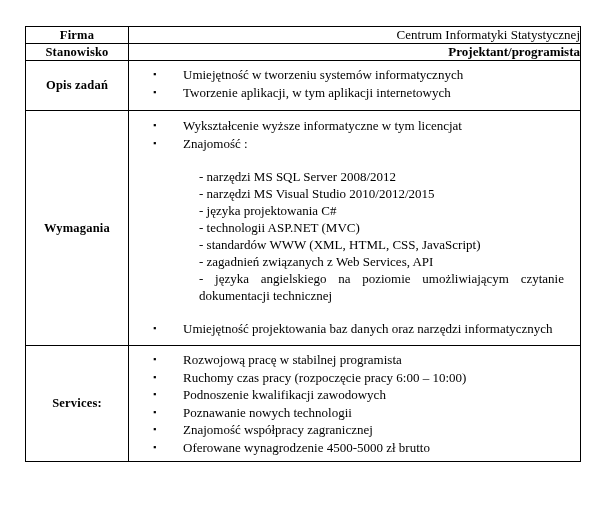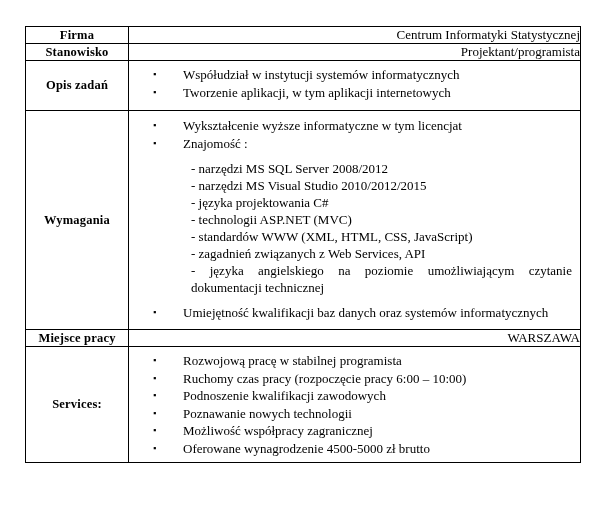--- a/index.html
+++ b/index.html
@@ -47,21 +47,21 @@
   .value-cell {
     font-size: 13px;
     padding: 4px 8px 4px 10px;
   }
   .value-center {
     text-align: right;
     padding: 7px 8px;
     font-size: 13px;
   }
   .value-center.bold {
-    font-weight: normal;
+    font-weight: bold;
     margin-top: 20px;
   }
 
   ul.bullets {
     list-style: none;
     margin: 0;
     padding: 0 0 0 24px;
   }
   ul.bullets > li {
     position: relative;
@@ -71,21 +71,21 @@
     font-size: 13px;
   }
   ul.bullets > li > .bullet-mark {
     position: absolute;
     left: 0;
     top: 0;
     font-size: 9px;
     line-height: 1.95;
   }
   .subitems {
-    margin: 8px;
+    margin: 16px;
     padding: 0;
     list-style: none;
   }
   .subitems li {
     line-height: 1.31;
     font-size: 13px;
     text-align: justify;
   }
   .subitems li.justified {
     text-align: justify;
@@ -117,21 +117,21 @@
         <td class="label-cell">Stanowisko</td>
         <td class="value-center bold">Projektant/programista</td>
       </tr>
 
       <tr class="row-opis">
         <td class="label-cell">Opis zadań</td>
         <td class="value-cell">
           <ul class="bullets">
             <li>
               <span class="bullet-mark">▪</span>
-              <span>Współudział w instytucji systemów informatycznych</span>
+              <span>Umiejętność w tworzeniu systemów informatycznych</span>
             </li>
             <li>
               <span class="bullet-mark">▪</span>
               <span>Tworzenie aplikacji, w tym aplikacji internetowych</span>
             </li>
           </ul>
         </td>
       </tr>
 
       <tr class="row-wymagania">
@@ -150,30 +150,26 @@
                 <li>- narzędzi MS Visual Studio 2010/2012/2015</li>
                 <li>- języka projektowania C#</li>
                 <li>- technologii ASP.NET (MVC)</li>
                 <li>- standardów WWW (XML, HTML, CSS, JavaScript)</li>
                 <li>- zagadnień związanych z Web Services, API</li>
                 <li class="justified">- języka angielskiego na poziomie umożliwiającym czytanie dokumentacji technicznej</li>
               </ul>
             </li>
             <li>
               <span class="bullet-mark">▪</span>
-              <span>Umiejętność kwalifikacji baz danych oraz systemów informatycznych</span>
+              <span>Umiejętność projektowania baz danych oraz narzędzi informatycznych</span>
             </li>
           </ul>
         </td>
       </tr>
 
-      <tr class="row-miejsce">
-        <td class="label-cell">Miejsce  pracy</td>
-        <td class="value-center">WARSZAWA</td>
-      </tr>
 
       <tr class="row-oferujemy">
         <td class="label-cell">Services:</td>
         <td class="value-cell">
           <ul class="bullets">
             <li>
               <span class="bullet-mark">▪</span>
               <span>Rozwojową pracę w stabilnej programista</span>
             </li>
             <li>
@@ -183,21 +179,21 @@
             <li>
               <span class="bullet-mark">▪</span>
               <span>Podnoszenie kwalifikacji zawodowych</span>
             </li>
             <li>
               <span class="bullet-mark">▪</span>
               <span>Poznawanie nowych technologii</span>
             </li>
             <li>
               <span class="bullet-mark">▪</span>
-              <span>Możliwość współpracy zagranicznej</span>
+              <span>Znajomość współpracy zagranicznej</span>
             </li>
             <li>
               <span class="bullet-mark">▪</span>
               <span>Oferowane wynagrodzenie 4500-5000 zł brutto</span>
             </li>
           </ul>
         </td>
       </tr>
 
     </tbody>

